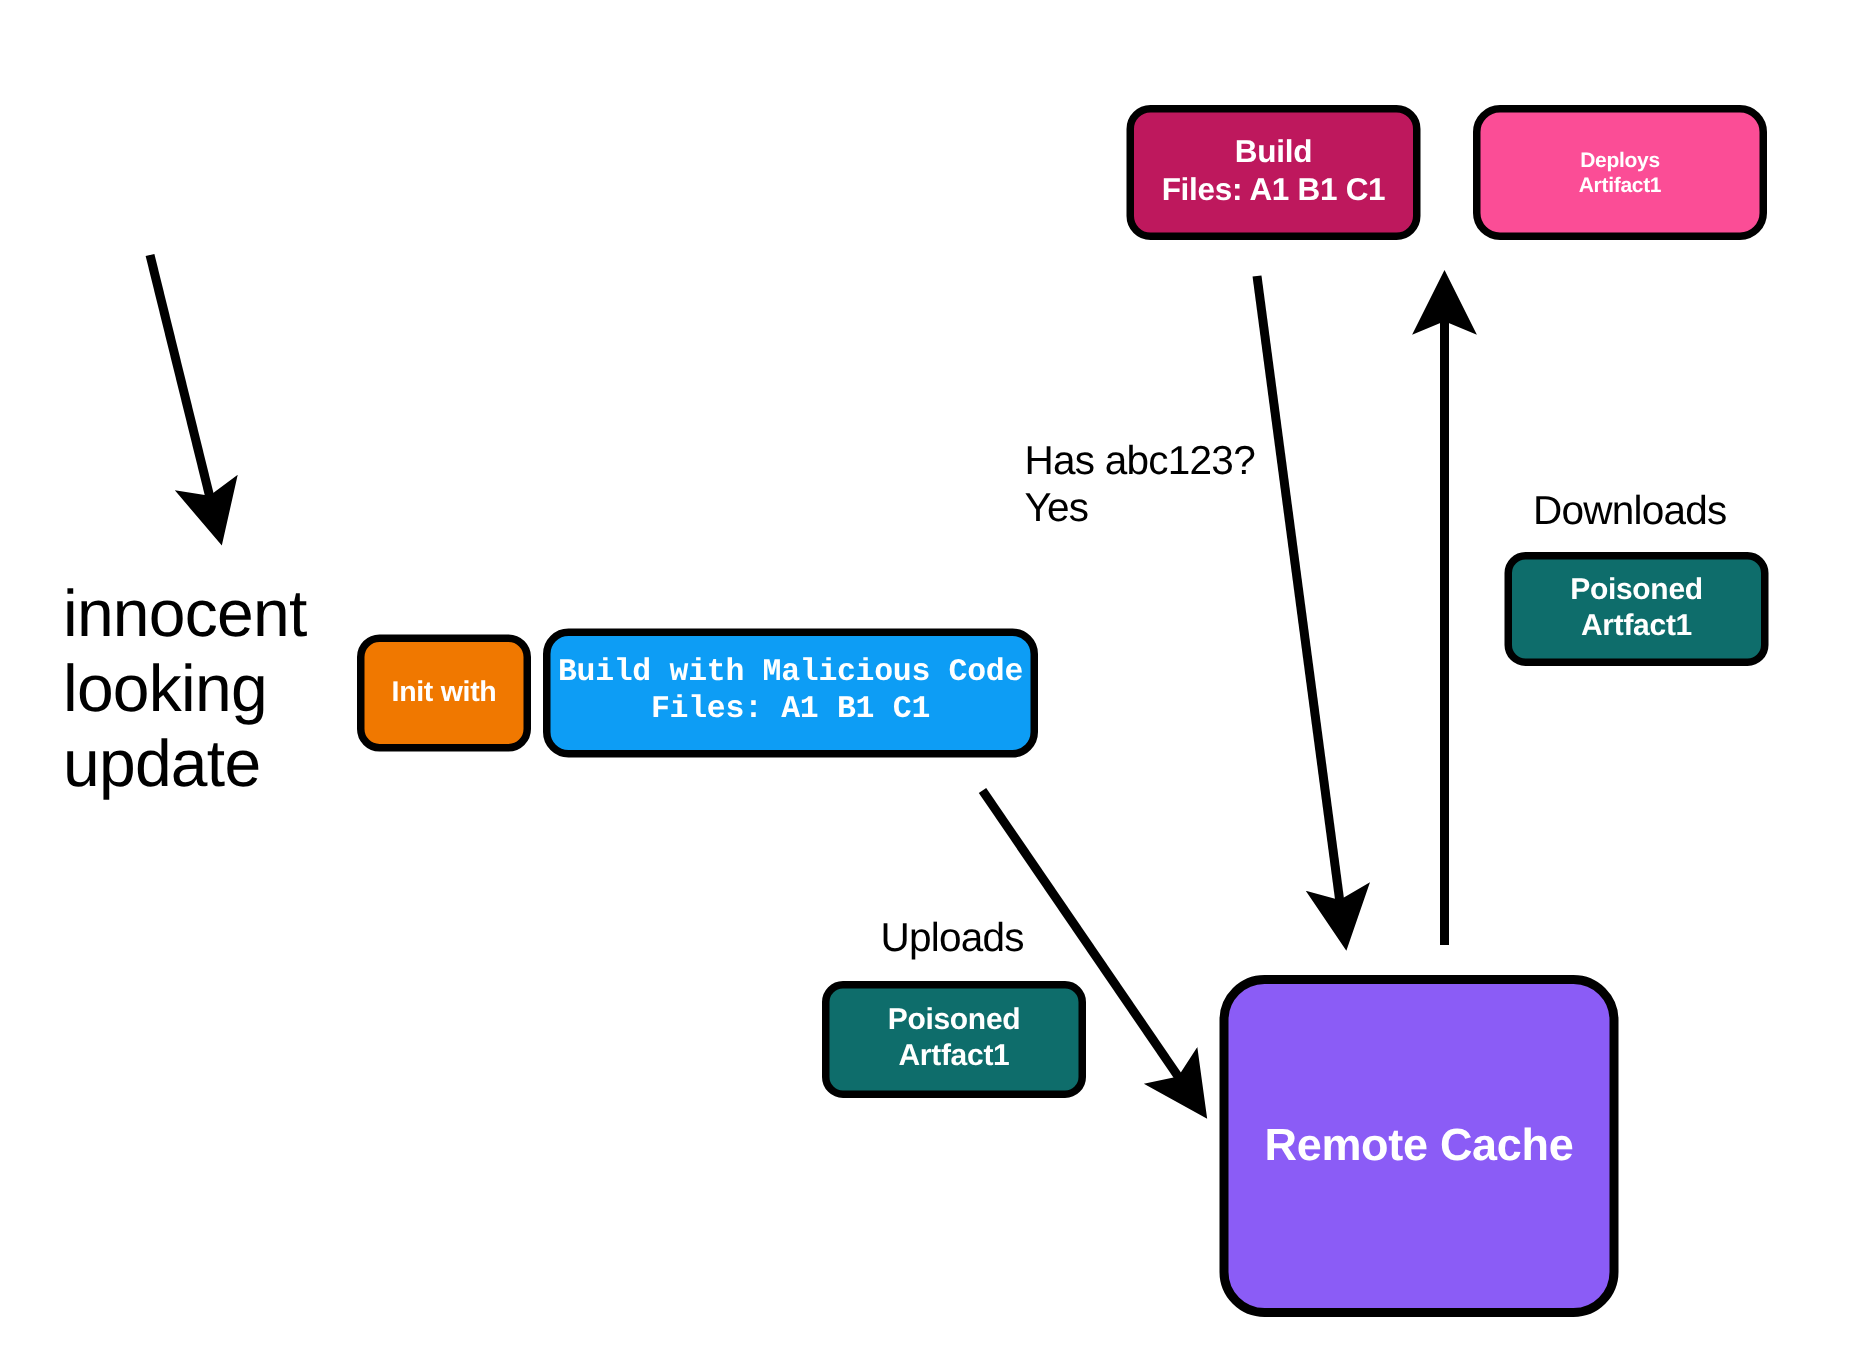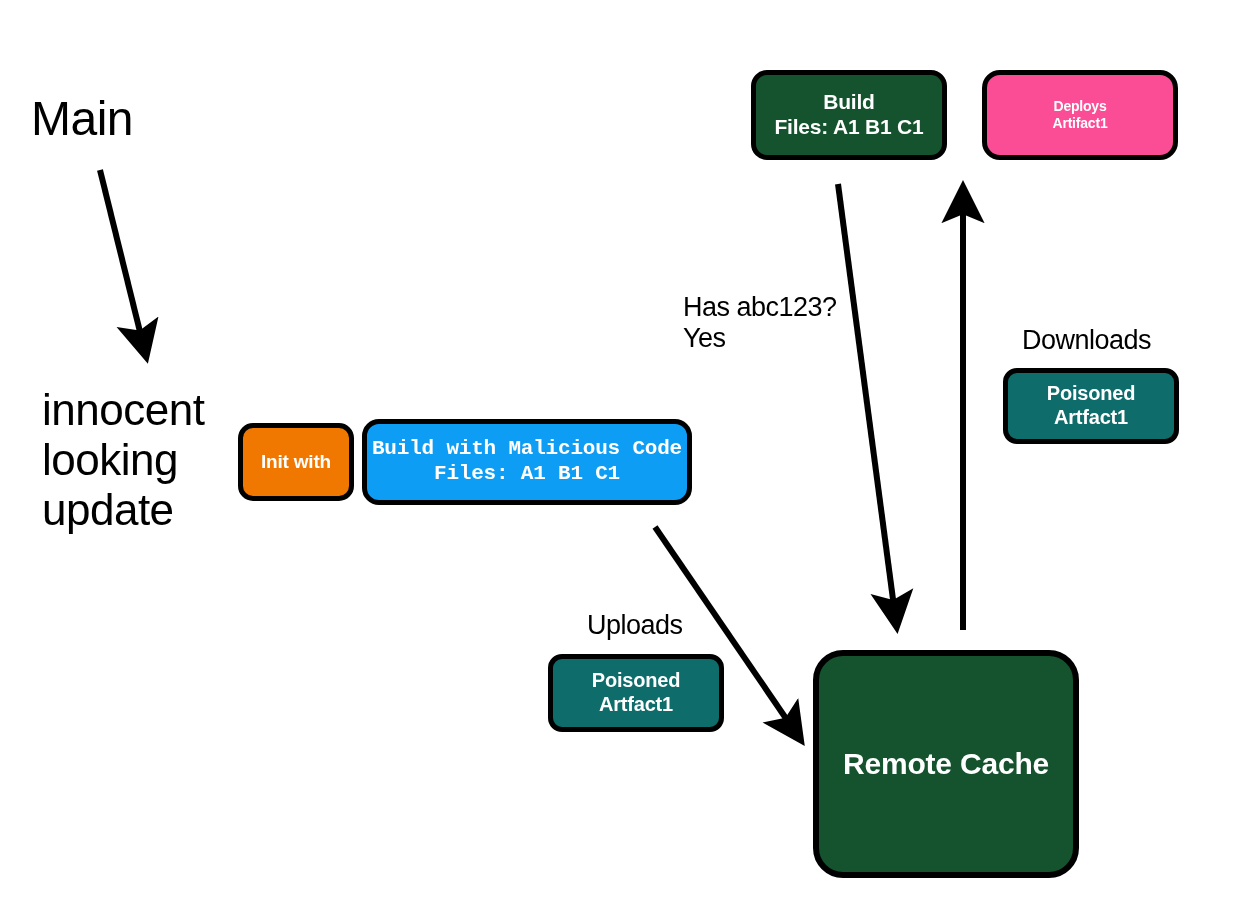--- a/index.html
+++ b/index.html
@@ -50,21 +50,21 @@
     pointer-events: none;
   }
 
   
   #node-init-validation {
     left: 196px; top: 72px; width: 536px; height: 88px;
     background: #F07800; font-size: 21px; border-radius: 18px;
   }
   #node-build-main {
     left: 751px; top: 70px; width: 196px; height: 90px;
-    background: #14532d; font-size: 21px; border-radius: 16px;
+    background: #be185d; font-size: 21px; border-radius: 16px;
   }
   #node-deploys-artifact {
     left: 982px; top: 70px; width: 196px; height: 90px;
     background: #FB4D96; font-size: 14px; border-radius: 18px;
   }
 
   
   #node-init-steps {
     left: 238px; top: 423px; width: 116px; height: 78px;
     background: #F07800; font-size: 19px; border-radius: 15px;
@@ -80,21 +80,21 @@
     background: #0E6D6B; font-size: 20px; border-radius: 14px;
   }
   #node-poisoned-upload {
     left: 548px; top: 654px; width: 176px; height: 78px;
     background: #0E6D6B; font-size: 20px; border-radius: 14px;
   }
 
   
   #node-remote-cache {
     left: 813px; top: 650px; width: 266px; height: 228px;
-    background: #14532d; font-size: 30px; font-weight: bold;
+    background: #8b5cf6; font-size: 30px; font-weight: bold;
     border-radius: 30px; border-width: 6px;
   }
 
   
   #label-main       { left: 31px;  top: 92px;  font-size: 48px; }
   #label-branch     { left: 42px;  top: 385px; font-size: 44px; }
   #label-has-abc    { left: 683px; top: 292px; font-size: 27px; }
   #label-downloads  { left: 1022px;top: 325px; font-size: 27px; }
   #label-uploads    { left: 554px; top: 610px; font-size: 27px; margin-left: 33px; }
 </style>
@@ -112,21 +112,20 @@
 
     <line x1="100" y1="170" x2="145" y2="352" stroke="#000000" stroke-width="6" marker-end="url(#ah)"></line>
 
     <line x1="838" y1="184" x2="896" y2="622" stroke="#000000" stroke-width="6" marker-end="url(#ah)"></line>
 
     <line x1="963" y1="630" x2="963" y2="192" stroke="#000000" stroke-width="6" marker-end="url(#ah)"></line>
 
     <line x1="655" y1="527" x2="798" y2="736" stroke="#000000" stroke-width="6" marker-end="url(#ah)"></line>
   </svg>
 
-  <div class="plain-label" id="label-main">Main</div>
 
   <div class="plain-label" id="label-branch">innocent
 looking
 update</div>
 
   <div class="plain-label" id="label-has-abc">Has abc123?
 Yes</div>
 
   <div class="plain-label" id="label-downloads">Downloads</div>
 

